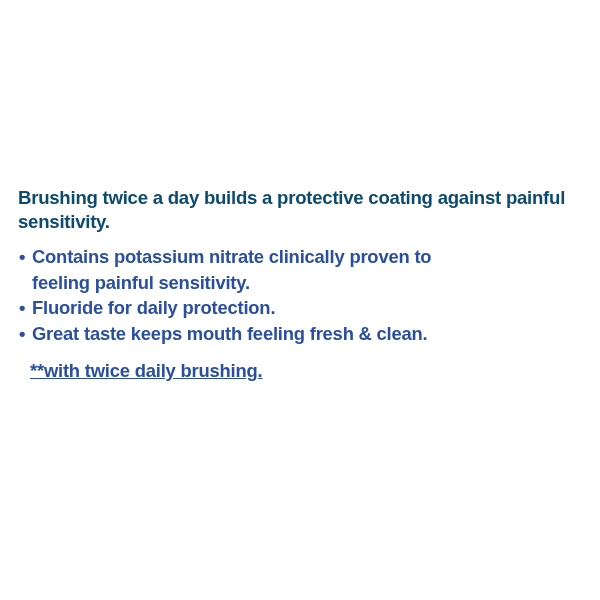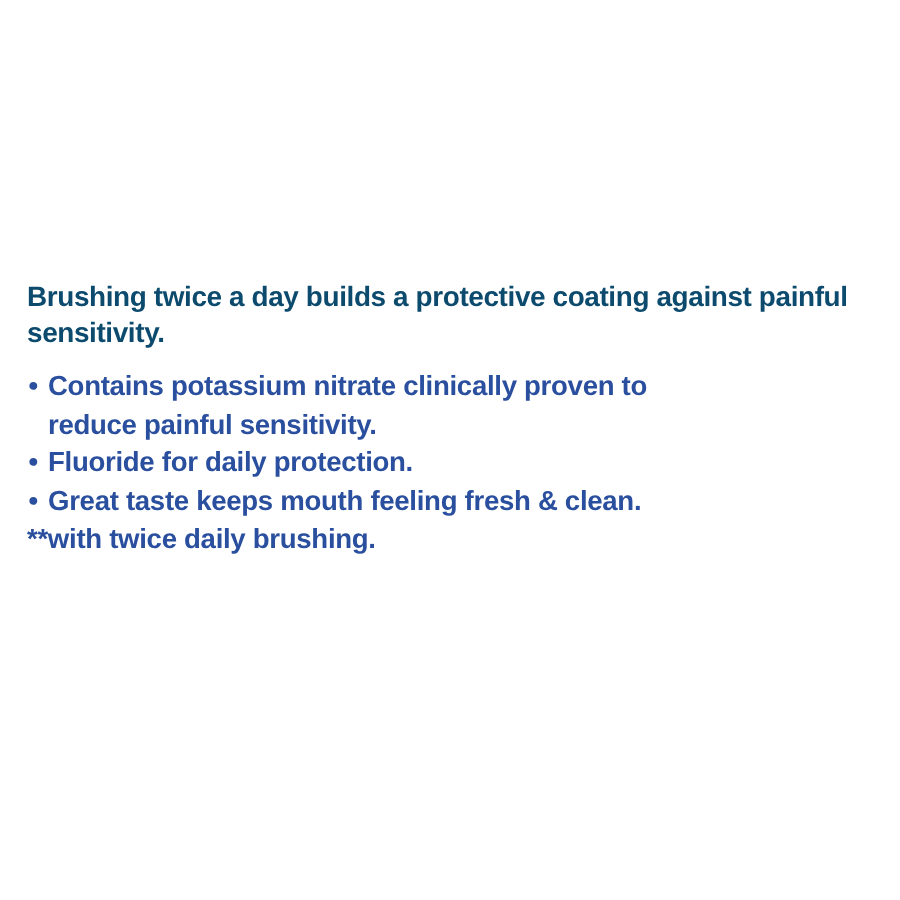--- a/index.html
+++ b/index.html
@@ -68,36 +68,37 @@
     font-size: 18.4px;
     line-height: 25.6px;
   }
 
   .footnote {
     color: #2a4f9e;
     font-weight: 600;
     font-size: 18.4px;
     line-height: 25.6px;
     letter-spacing: -0.2px;
-    margin: 0;
+    margin: 12px;
     white-space: pre;
+    text-decoration: underline;
   }
 </style>
 </head>
 <body>
 
 <div id="product-copy-block">
   <div class="copy-inner">
 
     <p class="headline">Brushing twice a day builds a protective coating against painful sensitivity.</p>
 
     <ul class="benefit-list">
       <li class="benefit-item">
         <span class="bullet-dot">•</span>
-        <span>Contains potassium nitrate clinically proven to reduce painful sensitivity.</span>
+        <span>Contains potassium nitrate clinically proven to feeling painful sensitivity.</span>
       </li>
       <li class="benefit-item">
         <span class="bullet-dot">•</span>
         <span>Fluoride for daily protection.</span>
       </li>
       <li class="benefit-item">
         <span class="bullet-dot">•</span>
         <span>Great taste keeps mouth feeling fresh &amp; clean.</span>
       </li>
     </ul>

